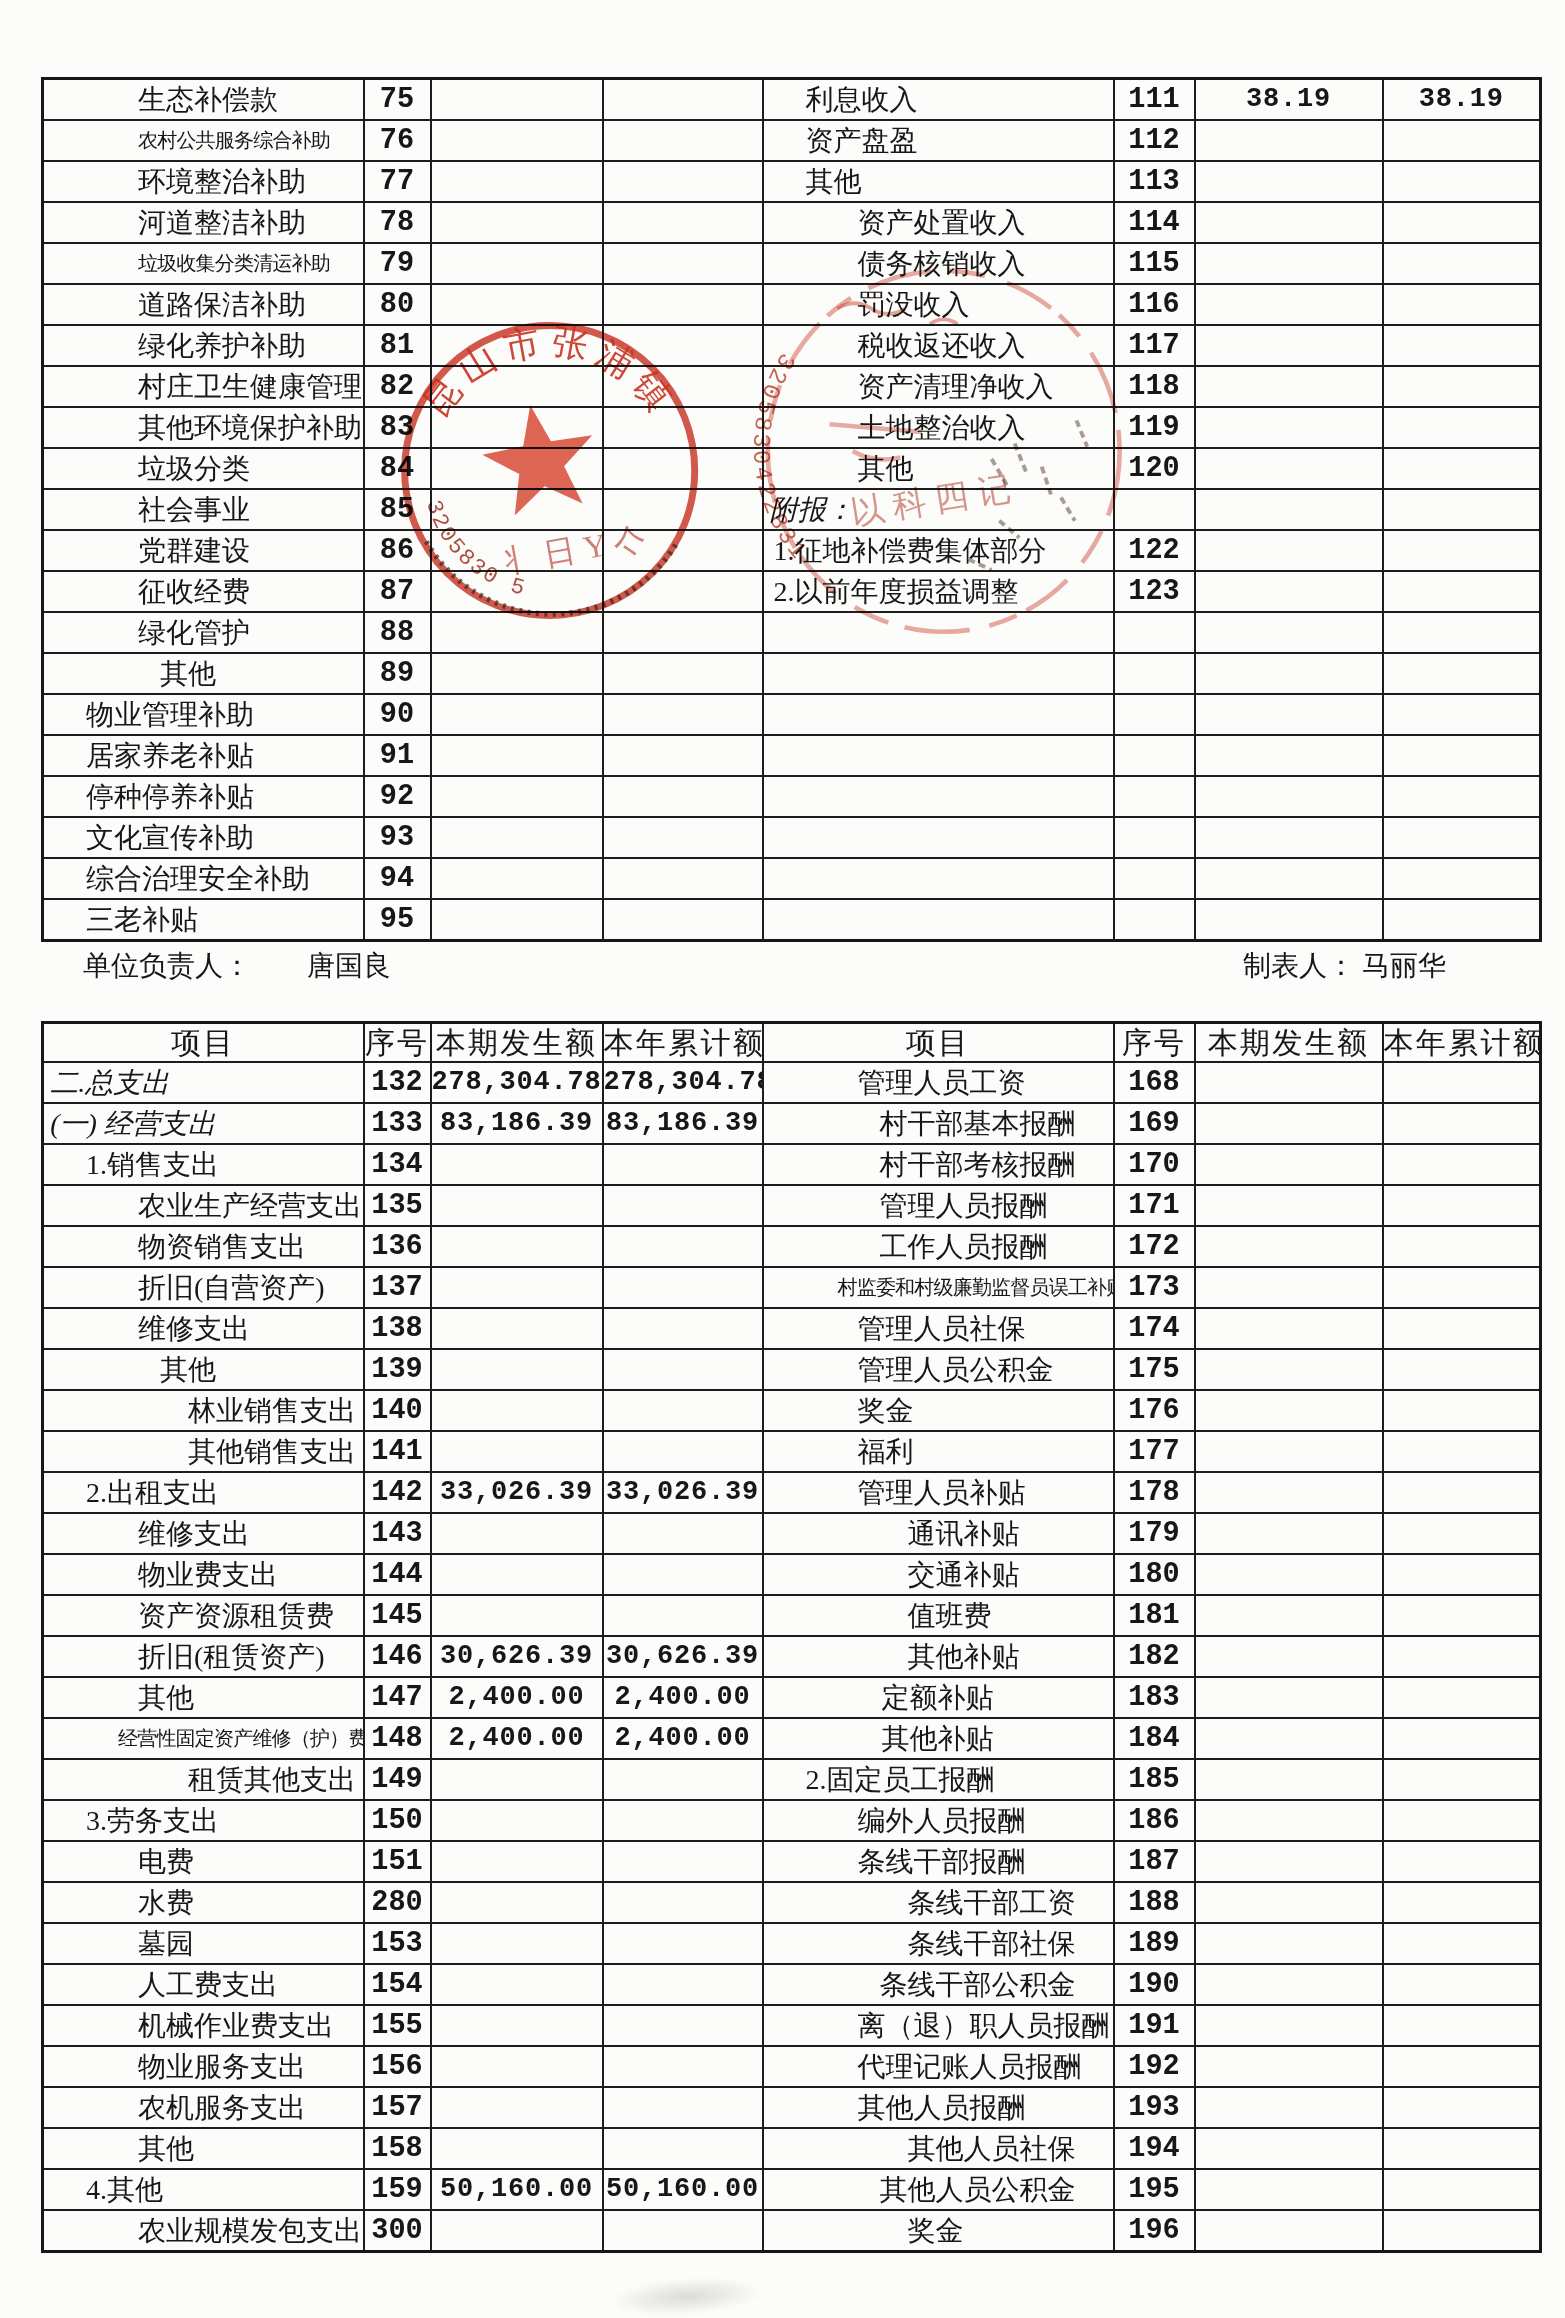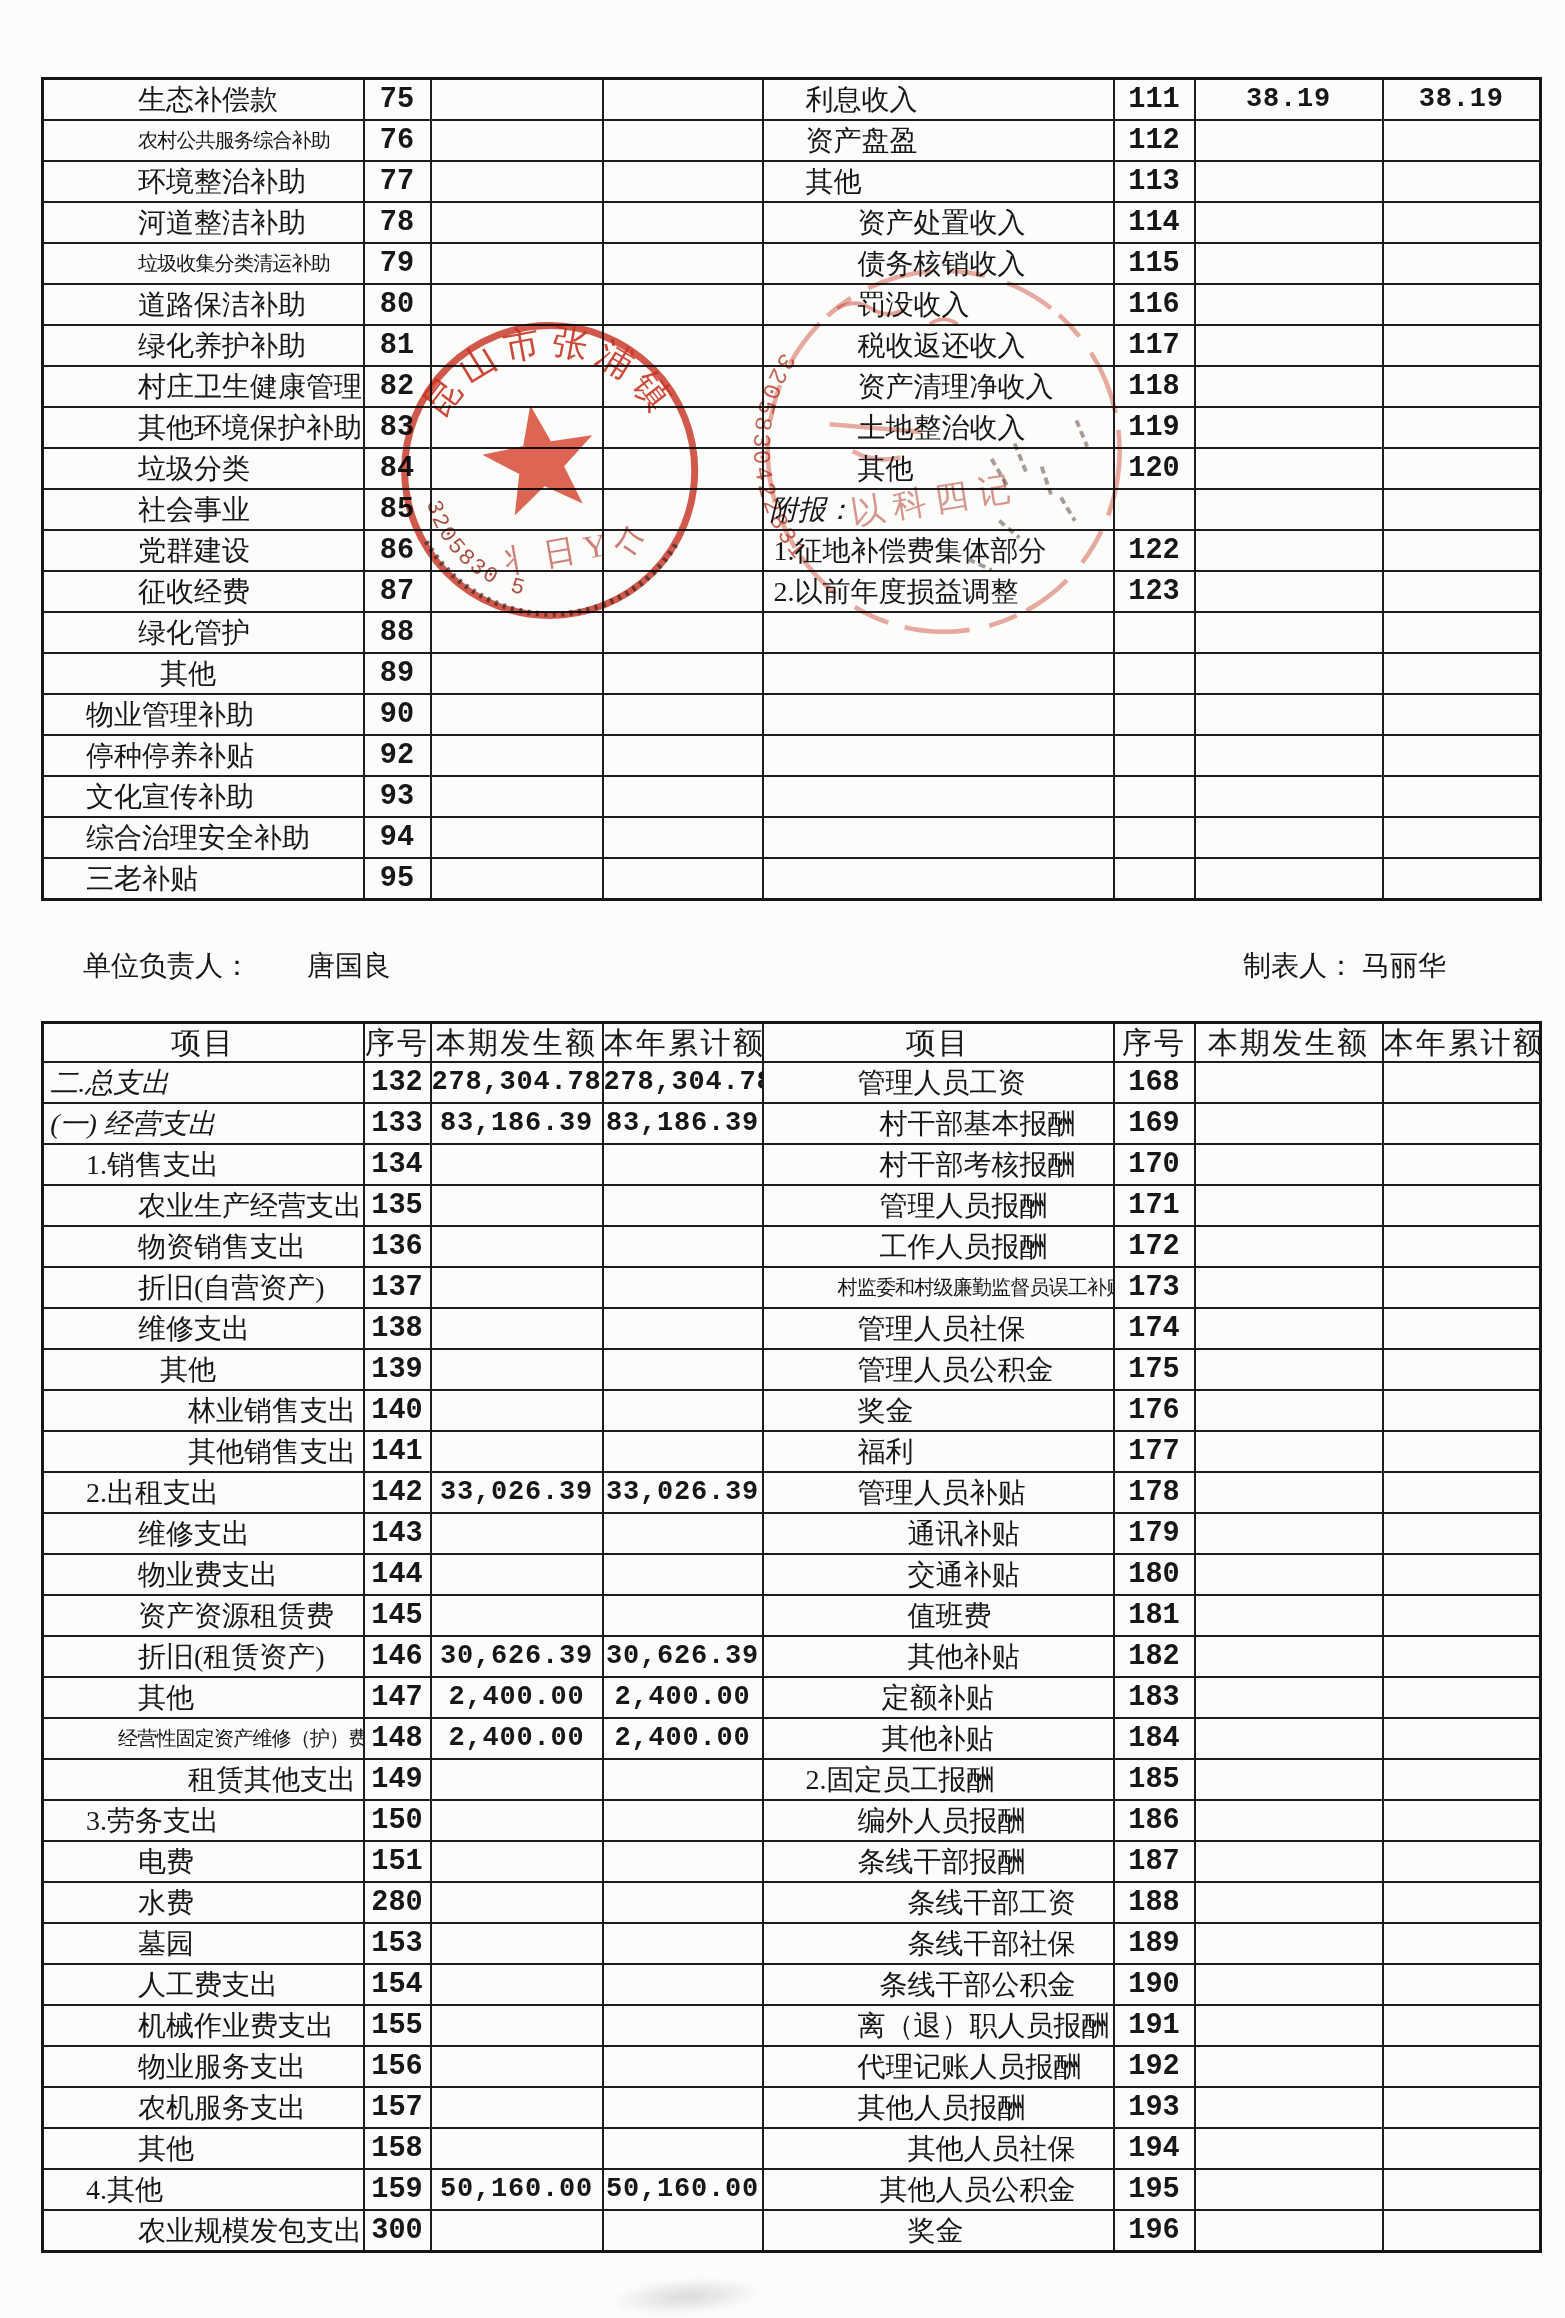--- a/index.html
+++ b/index.html
@@ -206,20 +206,30 @@
         <td class="item L1">物业管理补助</td>
         <td class="seq">90</td>
         <td class="amt"></td>
         <td class="amt"></td>
         <td class="item L0"></td>
         <td class="seq"></td>
         <td class="amt"></td>
         <td class="amt"></td>
       </tr>
       <tr>
+        <td class="item L1">居家养老补贴</td>
+        <td class="seq">91</td>
+        <td class="amt"></td>
+        <td class="amt"></td>
+        <td class="item L0"></td>
+        <td class="seq"></td>
+        <td class="amt"></td>
+        <td class="amt"></td>
+      </tr>
+      <tr>
         <td class="item L1">停种停养补贴</td>
         <td class="seq">92</td>
         <td class="amt"></td>
         <td class="amt"></td>
         <td class="item L0"></td>
         <td class="seq"></td>
         <td class="amt"></td>
         <td class="amt"></td>
       </tr>
       <tr>

